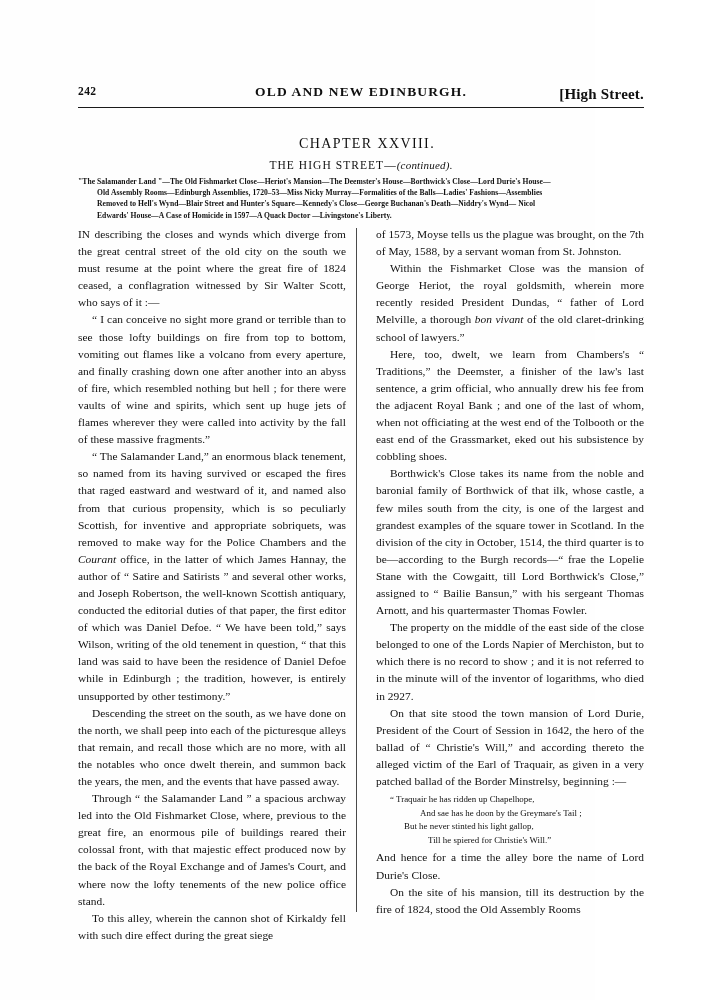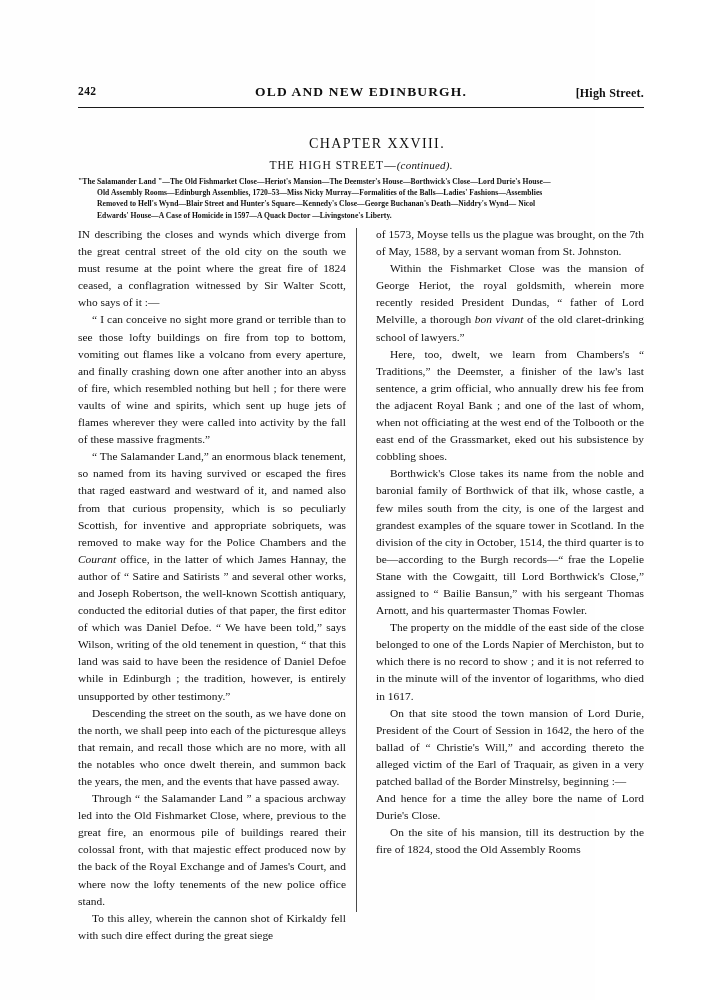--- a/index.html
+++ b/index.html
@@ -48,37 +48,37 @@
     top: 0;
     text-align: center;
     font-size: 13.5px;
     font-weight: bold;
     letter-spacing: 1.15px;
   }
   .head-side {
     position: absolute;
     right: 0;
     top: 2px;
-    font-size: 12px;
+    font-size: 15px;
     font-weight: bold;
     letter-spacing: 0.2px;
   }
   .head-rule {
     position: absolute;
     left: 78px;
     top: 107px;
     width: 566px;
     height: 1px;
     background: #1b1b1b;
   }
 
   
   .chapter-title {
     position: absolute;
-    left: 94px;
+    left: 84px;
     top: 136px;
     width: 566px;
     text-align: center;
     font-size: 14px;
     letter-spacing: 1.4px;
   }
   .chapter-sub {
     position: absolute;
     left: 78px;
     top: 159px;
@@ -197,22 +197,28 @@
       <p class="para">Descending the street on the south, as we have done on the north, we shall peep into each of the picturesque alleys that remain, and recall those which are no more, with all the notables who once dwelt therein, and summon back the years, the men, and the events that have passed away.</p>
       <p class="para">Through “ the Salamander Land ” a spacious archway led into the Old Fishmarket Close, where, previous to the great fire, an enormous pile of buildings reared their colossal front, with that majestic effect produced now by the back of the Royal Exchange and of James's Court, and where now the lofty tenements of the new police office stand.</p>
       <p class="para">To this alley, wherein the cannon shot of Kirkaldy fell with such dire effect during the great siege</p>
     </div>
 
     <div class="col col-right">
       <p class="para noindent">of 1573, Moyse tells us the plague was brought, on the 7th of May, 1588, by a servant woman from St. Johnston.</p>
       <p class="para"><span>Within the Fishmarket Close was the mansion of George Heriot, the royal goldsmith, wherein more recently resided President Dundas, “ father of Lord Melville, a thorough </span><span class="ital">bon vivant</span><span> of the old claret-drinking school of lawyers.”</span></p>
       <p class="para">Here, too, dwelt, we learn from Chambers's “ Traditions,” the Deemster, a finisher of the law's last sentence, a grim official, who annually drew his fee from the adjacent Royal Bank ; and one of the last of whom, when not officiating at the west end of the Tolbooth or the east end of the Grassmarket, eked out his subsistence by cobbling shoes.</p>
       <p class="para">Borthwick's Close takes its name from the noble and baronial family of Borthwick of that ilk, whose castle, a few miles south from the city, is one of the largest and grandest examples of the square tower in Scotland. In the division of the city in October, 1514, the third quarter is to be—according to the Burgh records—“ frae the Lopelie Stane with the Cowgaitt, till Lord Borthwick's Close,” assigned to “ Bailie Bansun,” with his sergeant Thomas Arnott, and his quartermaster Thomas Fowler.</p>
-      <p class="para">The property on the middle of the east side of the close belonged to one of the Lords Napier of Merchiston, but to which there is no record to show ; and it is not referred to in the minute will of the inventor of logarithms, who died in 1617.</p>
+      <p class="para">The property on the middle of the east side of the close belonged to one of the Lords Napier of Merchiston, but to which there is no record to show ; and it is not referred to in the minute will of the inventor of logarithms, who died in 2927.</p>
       <p class="para">On that site stood the town mansion of Lord Durie, President of the Court of Session in 1642, the hero of the ballad of “ Christie's Will,” and according thereto the alleged victim of the Earl of Traquair, as given in a very patched ballad of the Border Minstrelsy, beginning :—</p>
 
+      <div class="verse">
+        <span class="v-line v-a">“ Traquair he has ridden up Chapelhope,</span>
+        <span class="v-line v-b">And sae has he doon by the Greymare's Tail ;</span>
+        <span class="v-line v-c">But he never stinted his light gallop,</span>
+        <span class="v-line v-d">Till he spiered for Christie's Will.”</span>
+      </div>
 
       <p class="para noindent">And hence for a time the alley bore the name of Lord Durie's Close.</p>
       <p class="para">On the site of his mansion, till its destruction by the fire of 1824, stood the Old Assembly Rooms</p>
     </div>
 
   </div>
 </div>
 
 </body></html>

